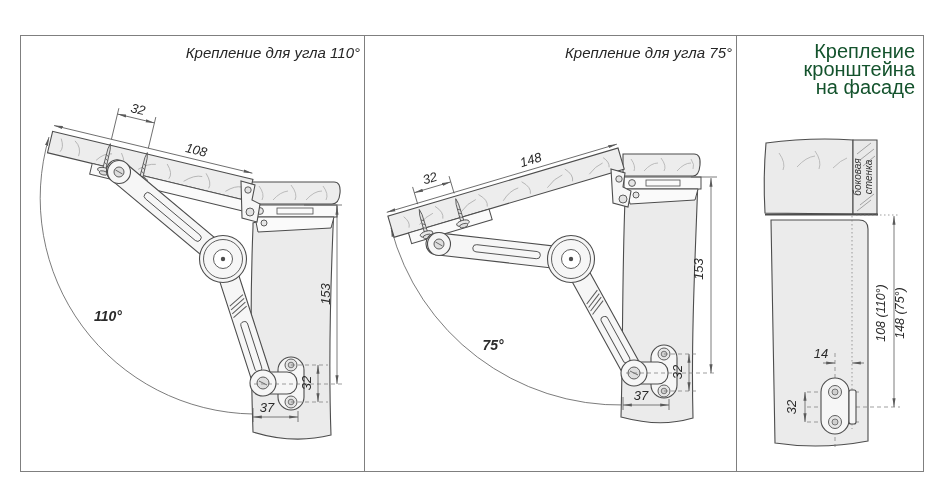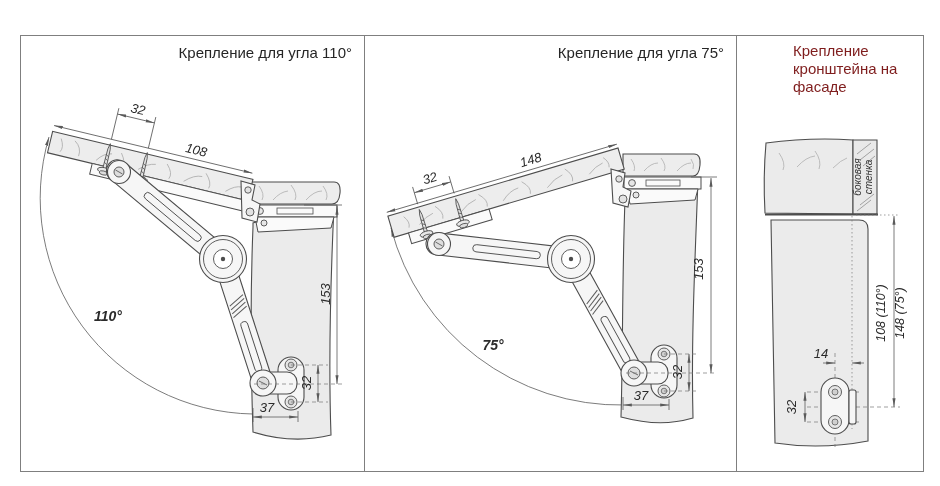--- a/index.html
+++ b/index.html
@@ -6,23 +6,23 @@
   .page{position:relative;width:940px;height:486px;background:#fff;overflow:hidden;
         font-family:"Liberation Sans", sans-serif;}
   .title{position:absolute;top:3px;left:25px;right:17px;font-size:15.5px;color:#1d1d1d;
          text-align:justify;text-align-last:justify;letter-spacing:.2px;white-space:normal;}
   .table{position:absolute;left:20px;top:35px;width:904px;height:437px;
          border:1px solid #7f7f7f;display:flex;box-sizing:border-box;}
   .cell{position:relative;height:100%;box-sizing:border-box;background:#fff;}
   .c1{width:344px;border-right:1px solid #7f7f7f;}
   .c2{width:372px;border-right:1px solid #7f7f7f;}
   .c3{flex:1;}
-  .hdr{position:absolute;top:8px;right:12px;font-size:15px;color:#262626;z-index:2;}
-  .hdr3{position:absolute;top:6px;right:8px;width:122px;text-align:left;
-        font-size:15px;line-height:18px;color:#7f1d1d;z-index:2;}
+  .hdr{position:absolute;top:8px;right:4px;font-size:15px;color:#262626;z-index:2;font-style:italic;}
+  .hdr3{position:absolute;top:6px;right:8px;width:122px;text-align:right;
+        font-size:20px;line-height:18px;color:#14532d;z-index:2;}
   svg.diag{position:absolute;left:0;top:0;display:block;}
   .dim{stroke:#5a5a5a;stroke-width:.8;fill:none;}
   .dsh{stroke:#757575;stroke-width:.7;fill:none;stroke-dasharray:4 3;}
   .dot{stroke:#757575;stroke-width:.7;fill:none;stroke-dasharray:1.5 2.5;}
   .grain{stroke:#aeaeae;stroke-width:.8;fill:none;}
   .wood{fill:#ededed;stroke:#4d4d4d;stroke-width:1.1;}
   .wall{fill:#ebebeb;stroke:#4d4d4d;stroke-width:1.1;}
   .meta{fill:#f6f6f6;stroke:#4d4d4d;stroke-width:1.1;}
   .meta2{fill:#fafafa;stroke:#4d4d4d;stroke-width:1;}
   .dtx{font-family:"Liberation Sans",sans-serif;font-style:italic;font-size:13px;fill:#2b2b2b;}

